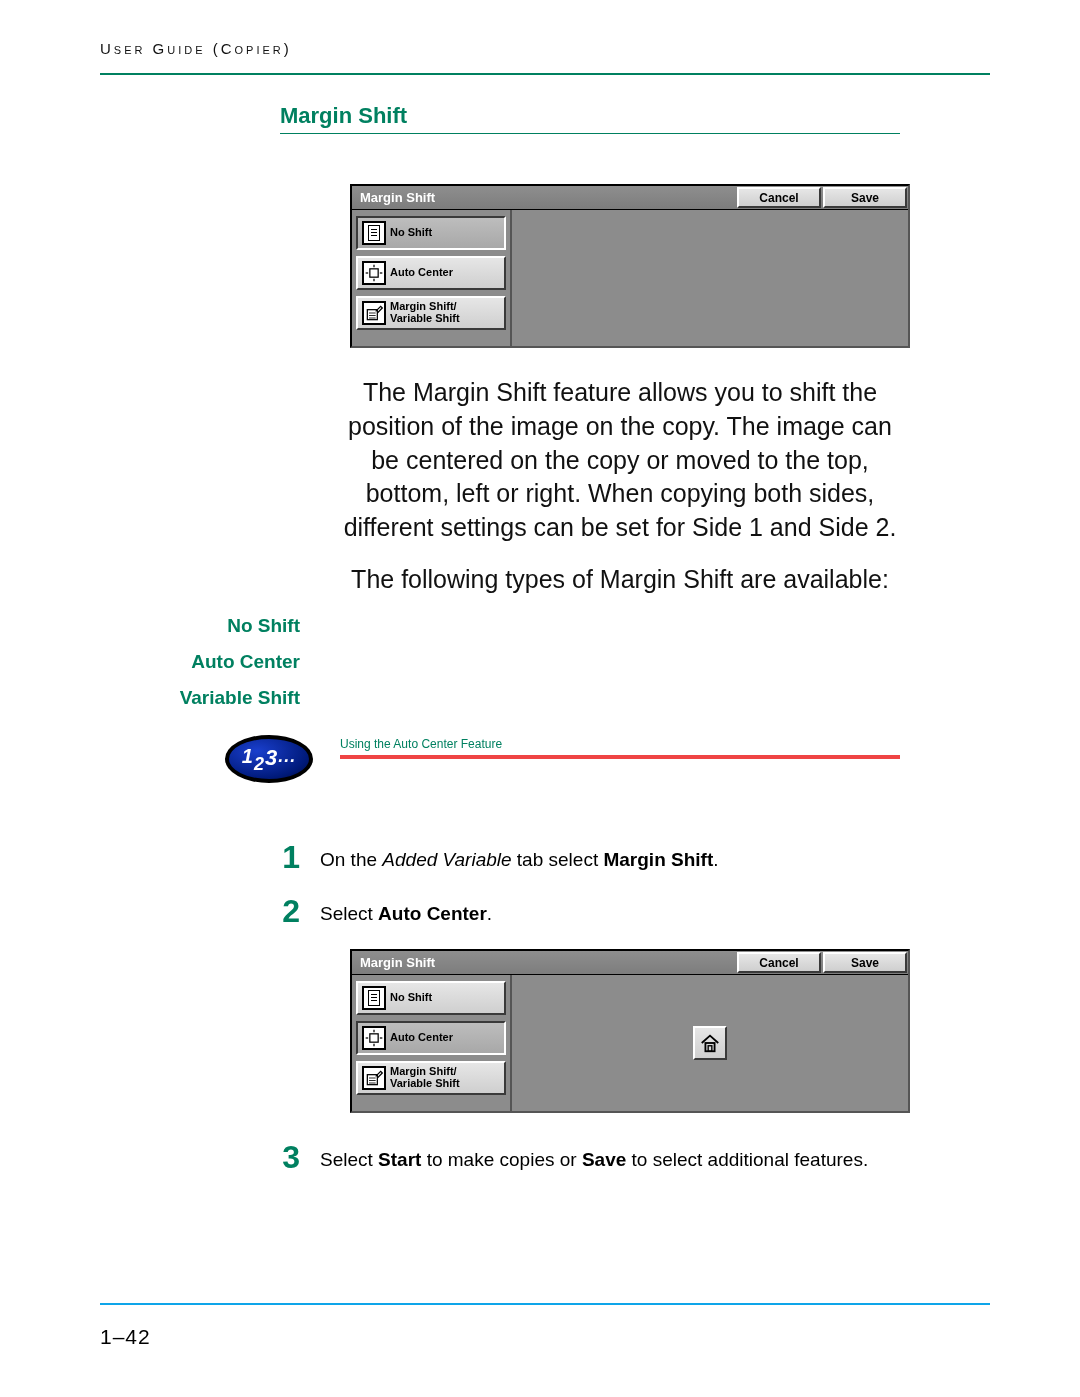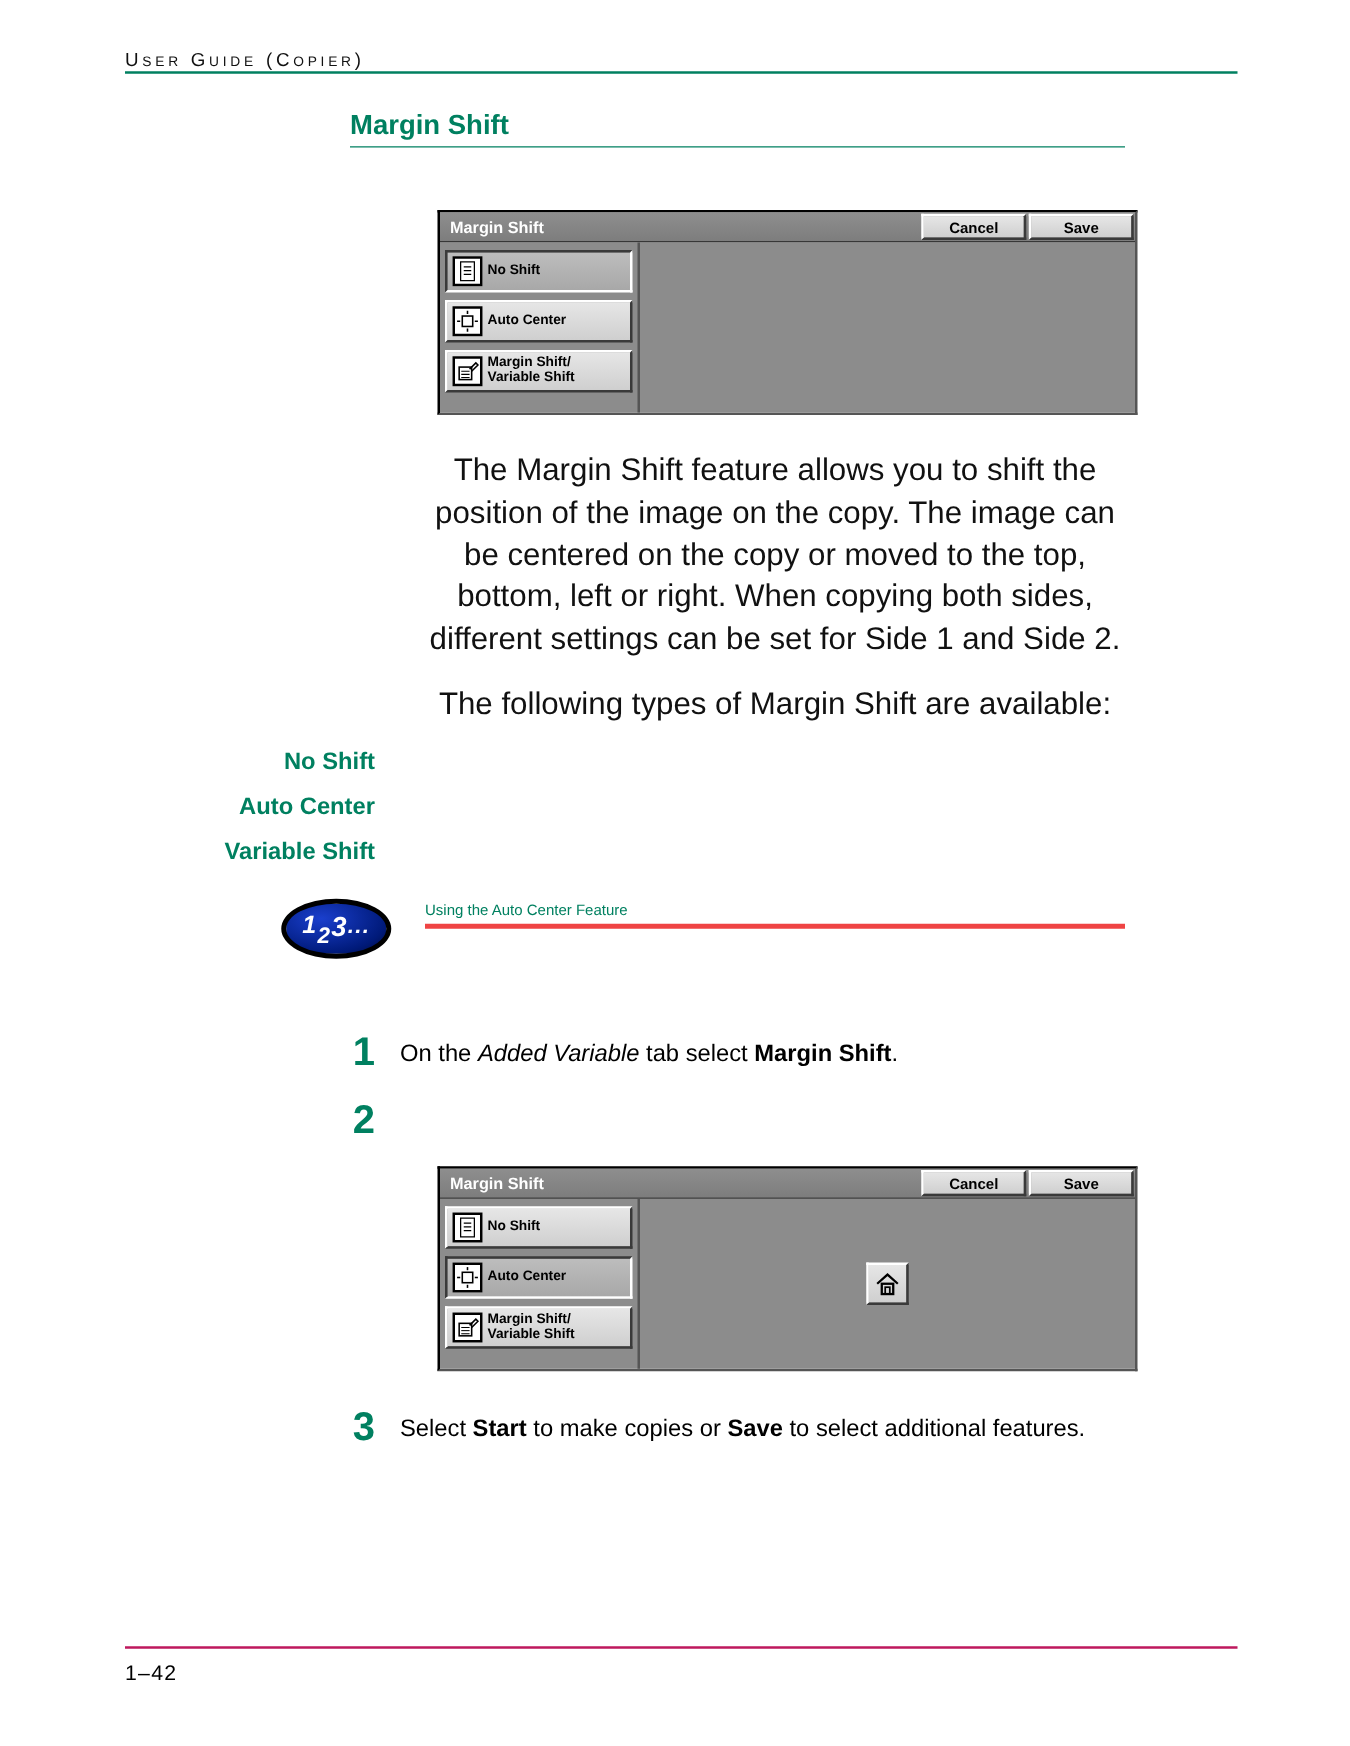--- a/index.html
+++ b/index.html
@@ -9,21 +9,21 @@
     width: 1080px;
     height: 1397px;
     position: relative;
     padding: 40px 90px 40px 100px;
   }
   .header-row {
     display: flex;
     justify-content: space-between;
     align-items: baseline;
     border-bottom: 2px solid #008060;
-    padding-bottom: 0;
+    padding-bottom: 16px;
     margin-bottom: 28px;
   }
   .header-left {
     font-size: 15px;
     letter-spacing: 3px;
     font-variant: small-caps;
     color: #111;
   }
   .section-title {
     color: #008060;
@@ -210,23 +210,23 @@
     font-size: 19px;
     line-height: 1.35;
     width: 560px;
     padding-top: 6px;
   }
   .footer {
     position: absolute;
     left: 100px;
     right: 90px;
     bottom: 48px;
-    border-top: 2px solid #be185d;
-    padding-top: 10px;
-    font-size: 17px;
+    border-top: 2px solid #0ea5e9;
+    padding-top: 20px;
+    font-size: 21px;
     letter-spacing: 1px;
   }
   em.it { font-style: italic; }
   strong.b { font-weight: bold; }
 </style>
 </head>
 <body>
 
 <div class="header-row">
   <div class="header-left">User Guide (Copier)</div>
@@ -307,20 +307,23 @@
 
 <div class="step">
   <div class="step-num">1</div>
   <div class="step-body">
     <span>On the </span><em class="it">Added Variable</em><span> tab select </span><strong class="b">Margin Shift</strong><span>.</span>
   </div>
 </div>
 
 <div class="step">
   <div class="step-num">2</div>
+  <div class="step-body">
+    <span>Select </span><strong class="b">Auto Center</strong><span>.</span>
+  </div>
 </div>
 
 <div class="dialog">
   <div class="dialog-header">
     <div class="dialog-title">Margin Shift</div>
     <div class="dialog-btn">Cancel</div>
     <div class="dialog-btn">Save</div>
   </div>
   <div class="dialog-body" id="dlg2body">
     <div class="dialog-left" id="dlg2left">

